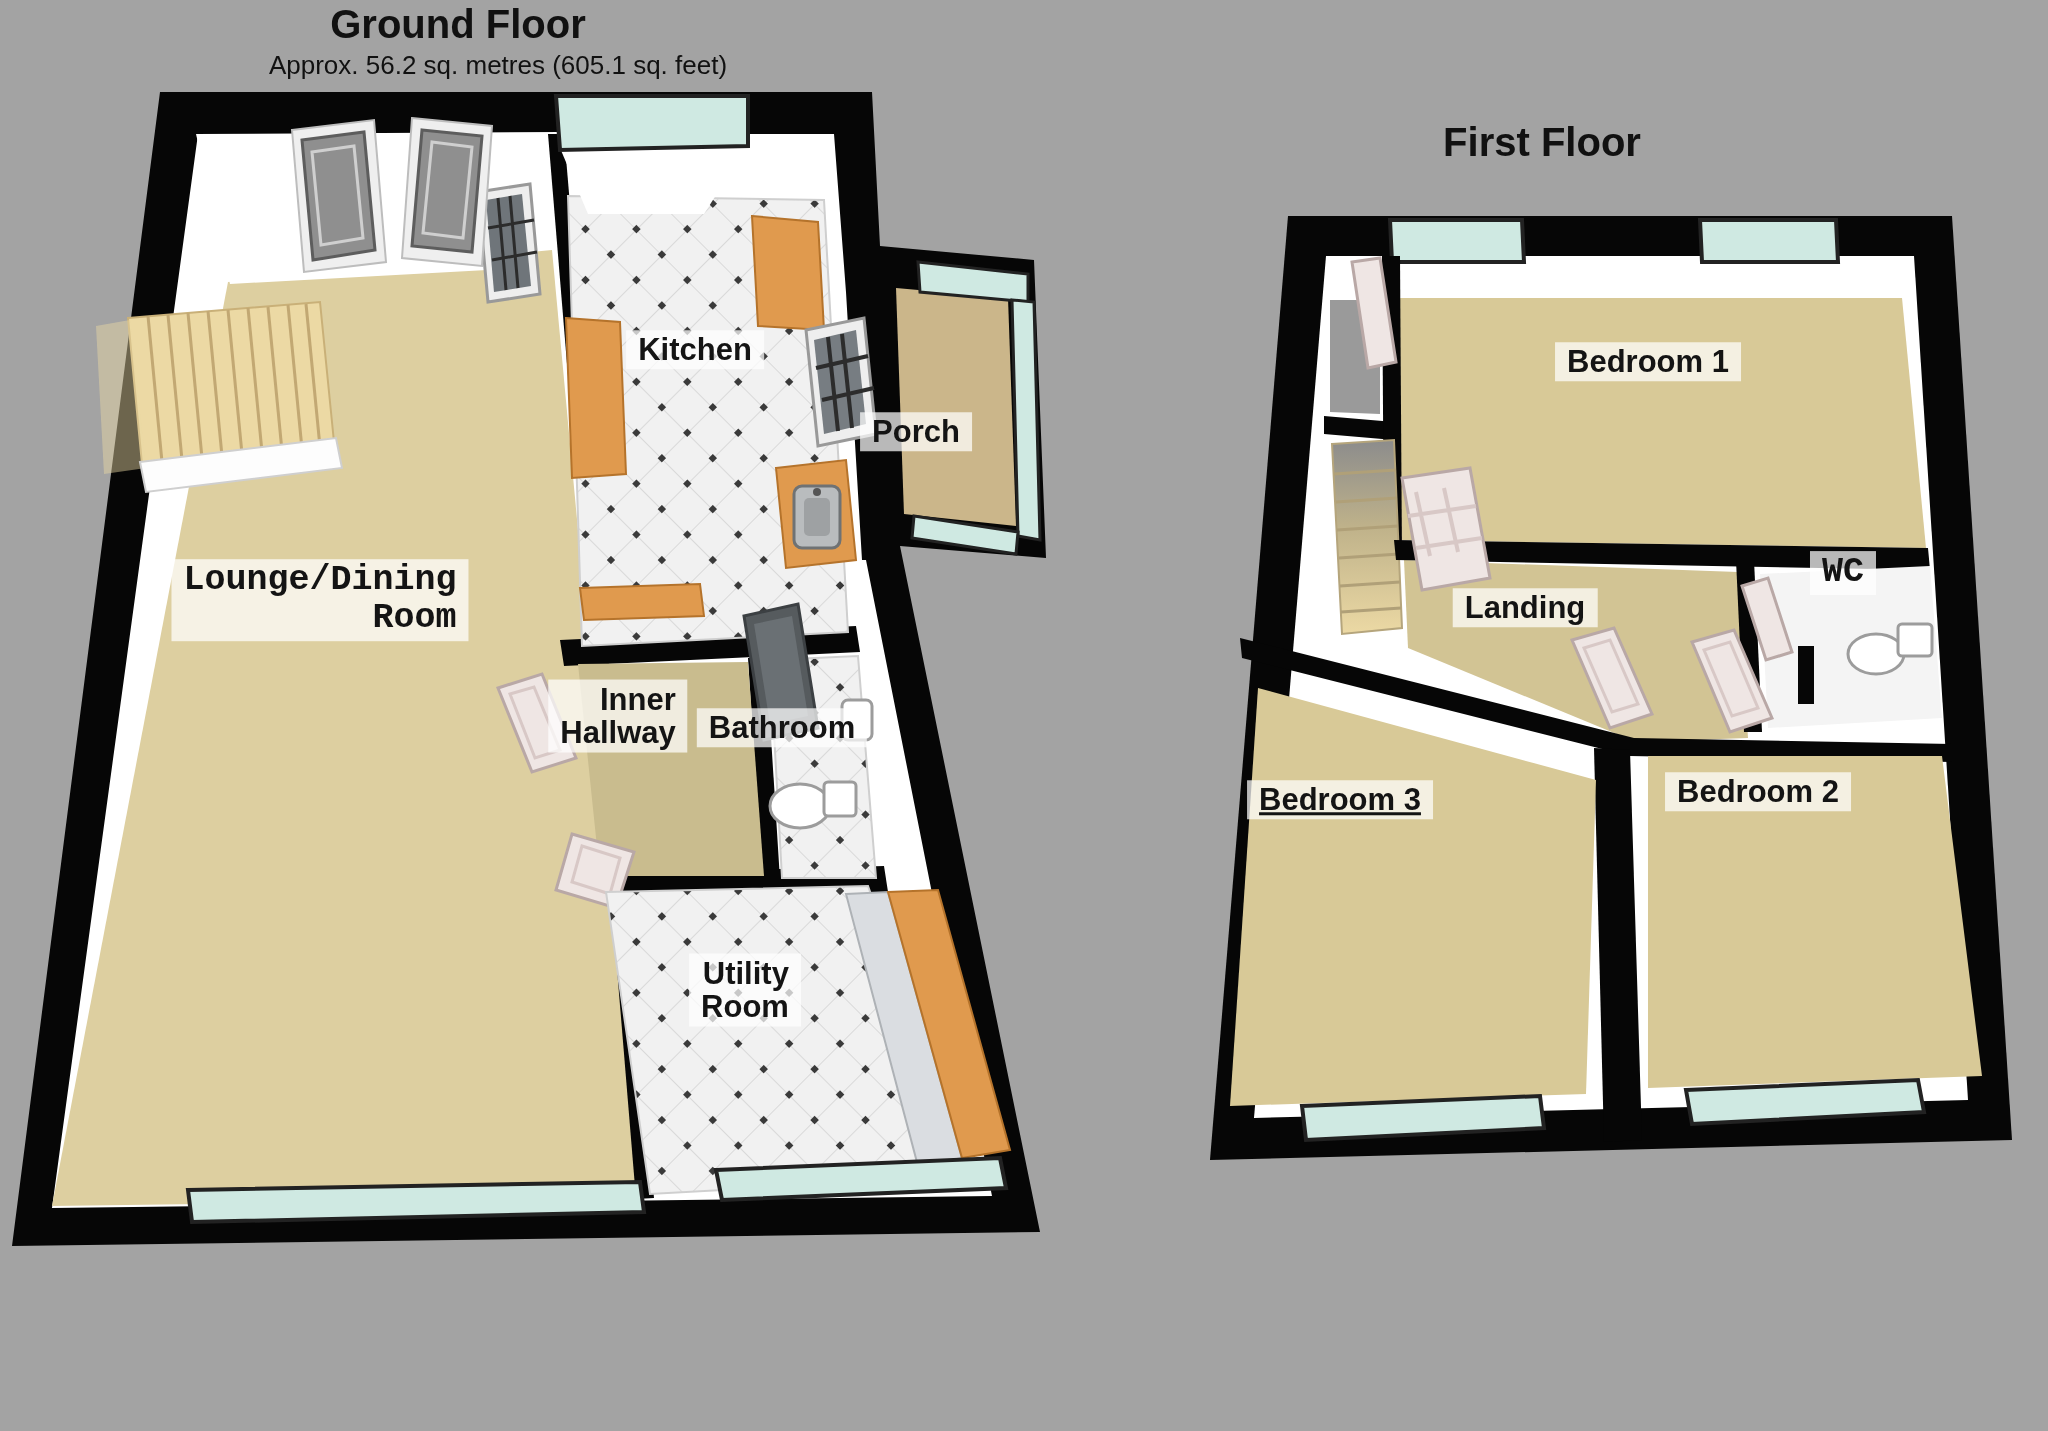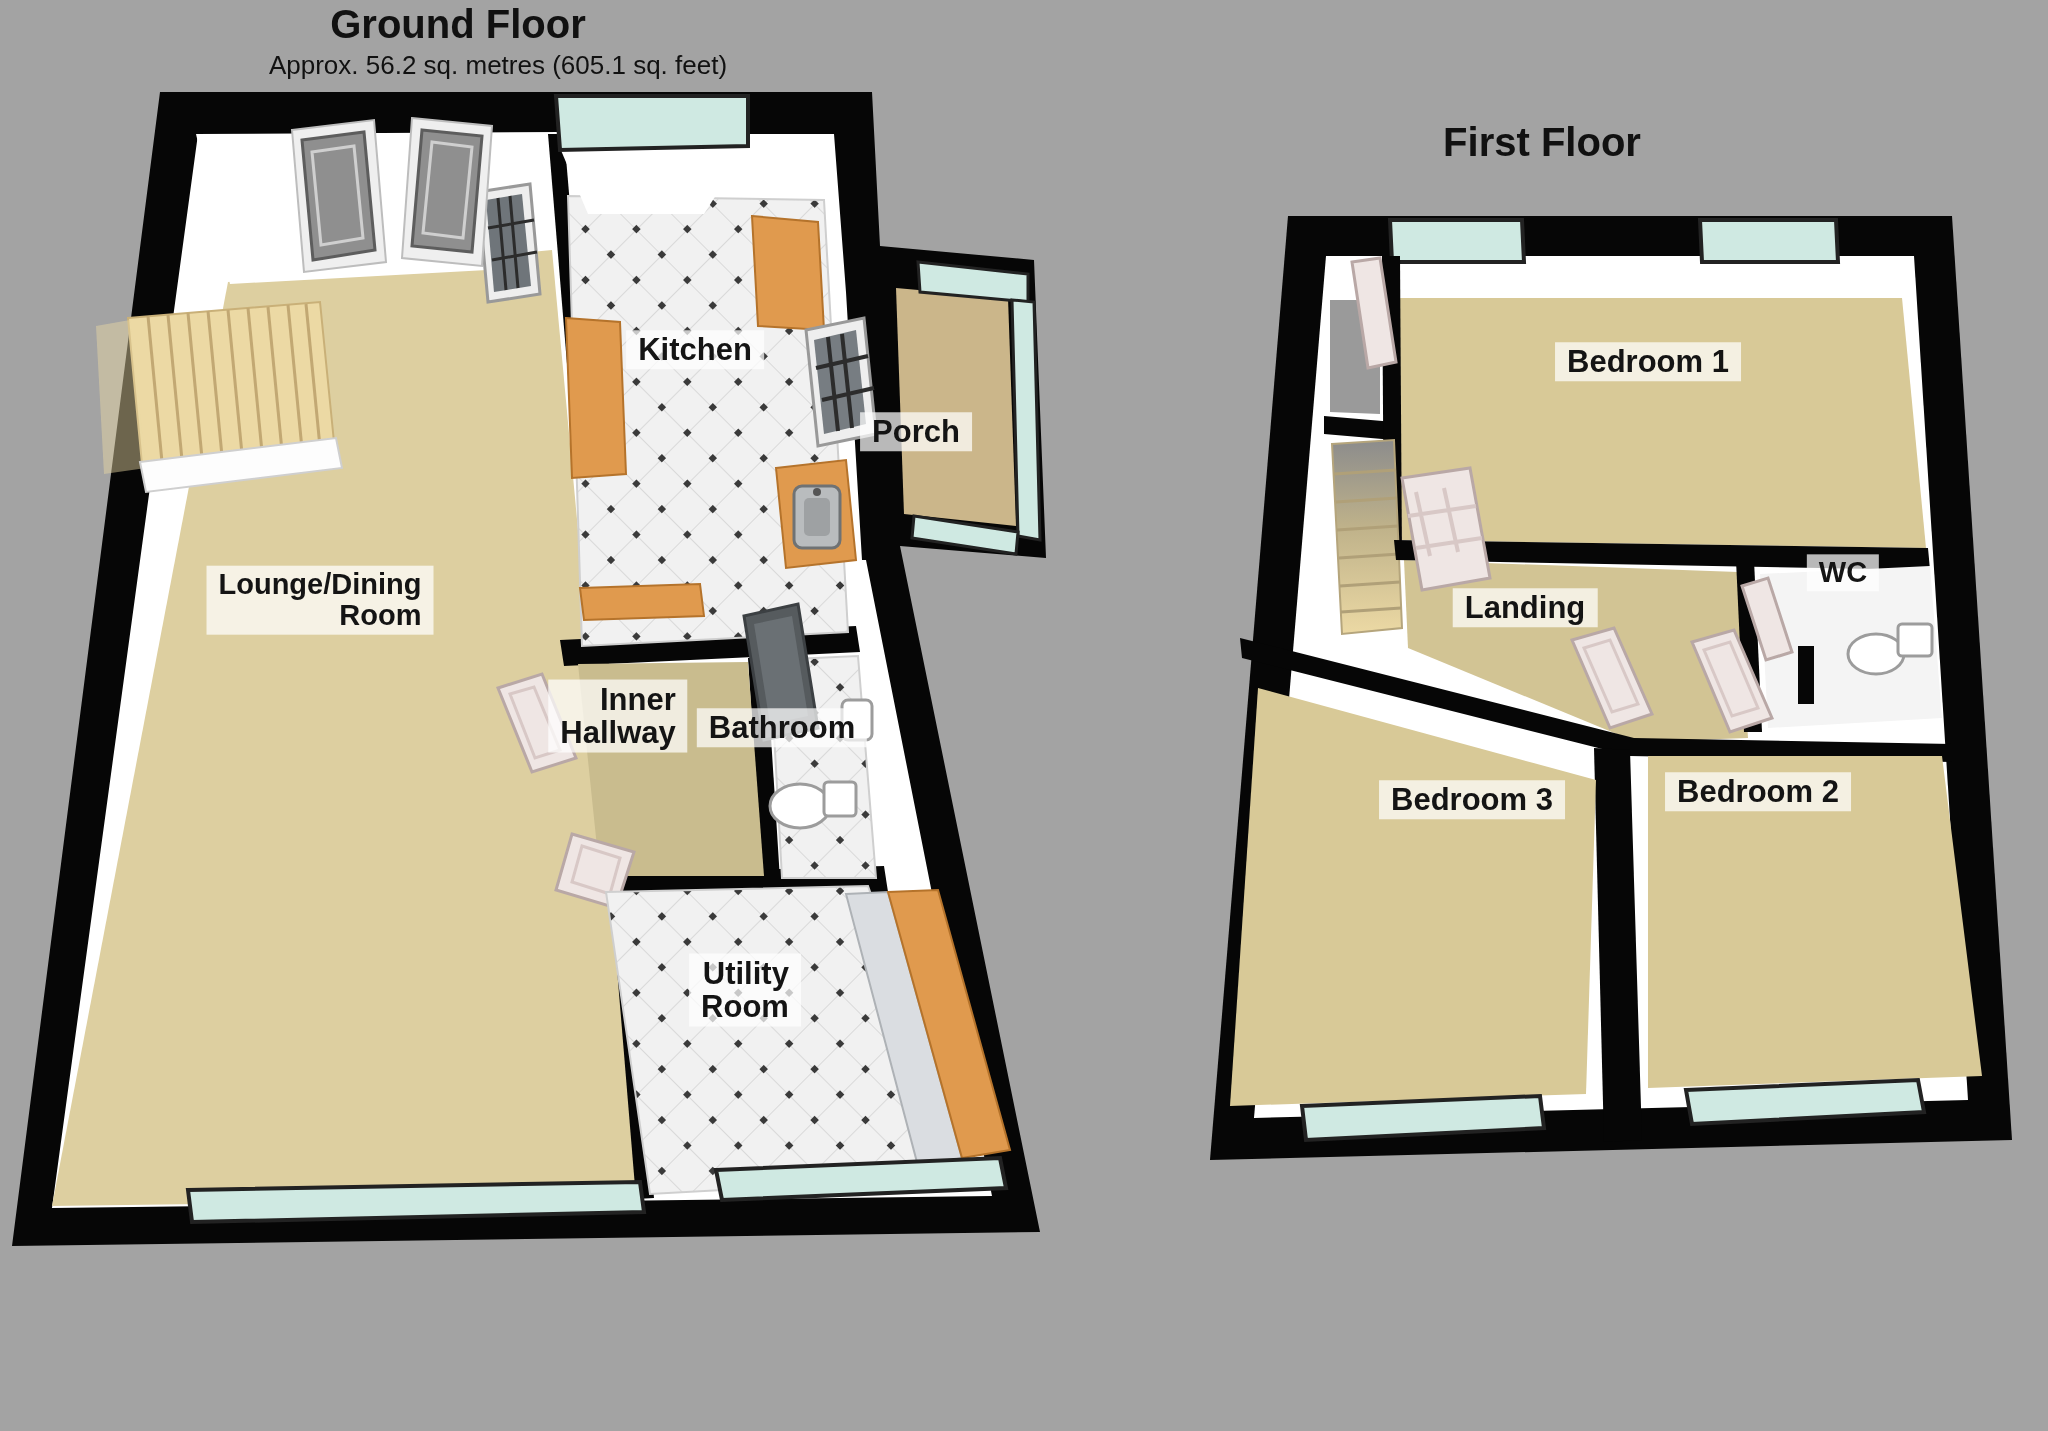--- a/index.html
+++ b/index.html
@@ -20,21 +20,21 @@
   .floor-subtitle{
     position:absolute;transform:translateX(-50%);
     font-size:26px;color:#111;white-space:nowrap;margin-left:40px;
   }
   .room-label{
     position:absolute;transform:translate(-50%,-50%);
     background:rgba(255,255,255,0.72);
     color:#141414;font-weight:bold;font-size:31px;line-height:1.08;
     padding:3px 12px;text-align:right;white-space:pre-line;
   }
-  .room-label.big{font-size:29px;}
+  .room-label.big{font-size:35px;font-family:Liberation Mono, monospace;}
   .total-area{
     position:absolute;transform:translateX(-50%);
     font-size:34px;color:#111;white-space:nowrap;
   }
 </style>
 </head>
 <body>
 
 <div class="canvas">
 
@@ -234,16 +234,16 @@
   <div class="room-label" style="left:916px;top:432px;">Porch</div>
   <div class="room-label" style="left:618px;top:716px;">Inner
 Hallway</div>
   <div class="room-label" style="left:782px;top:728px;">Bathroom</div>
   <div class="room-label" style="left:745px;top:990px;">Utility
 Room</div>
 
   <div class="room-label" style="left:1648px;top:362px;">Bedroom 1</div>
   <div class="room-label big" style="left:1843px;top:573px;">WC</div>
   <div class="room-label" style="left:1525px;top:608px;">Landing</div>
-  <div class="room-label" style="left:1472px;top:800px;">Bedroom 3</div>
+  <div class="room-label" style="left:1340px;top:800px;text-decoration:underline;">Bedroom 3</div>
   <div class="room-label" style="left:1758px;top:792px;">Bedroom 2</div>
 
 </div>
 
 </body></html>

